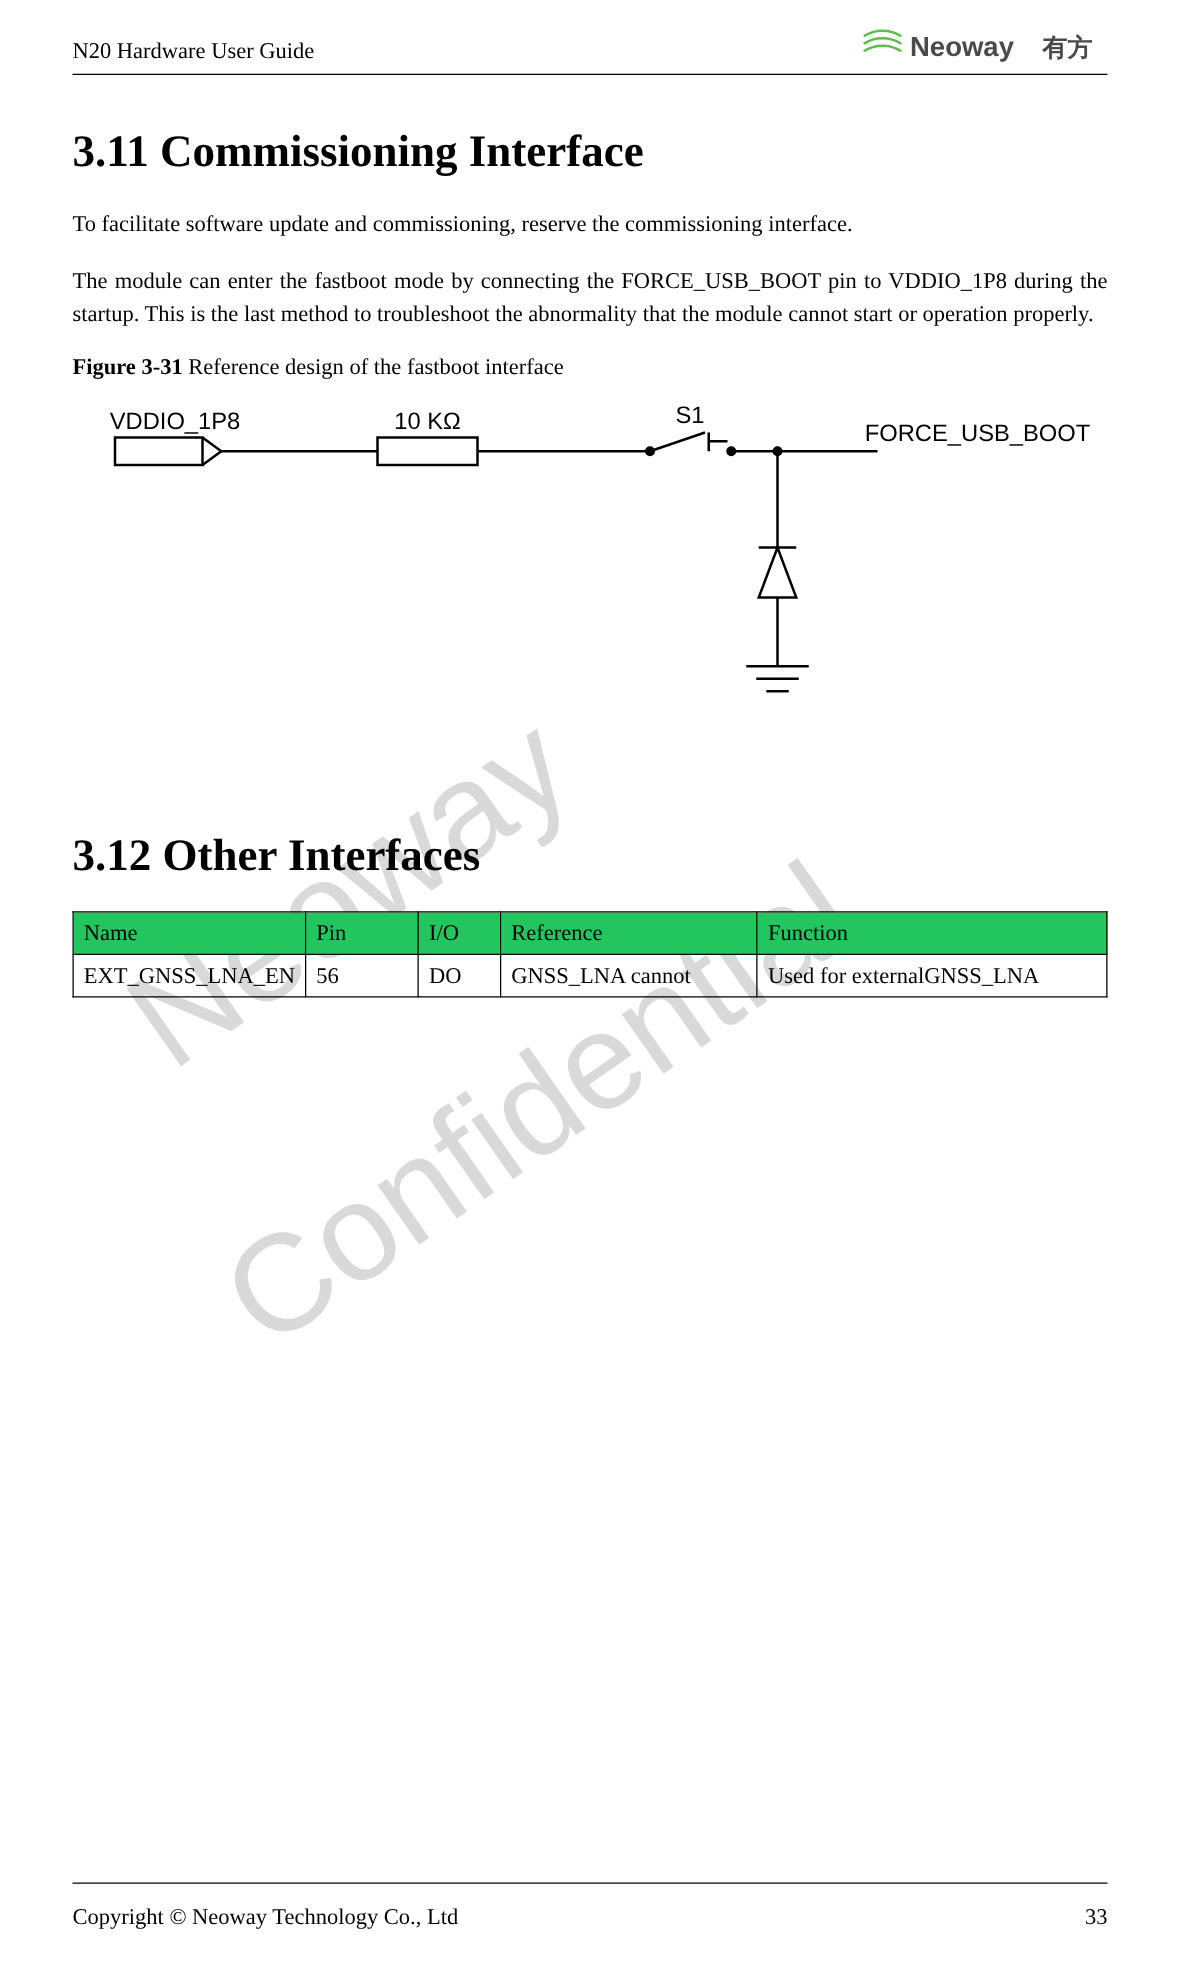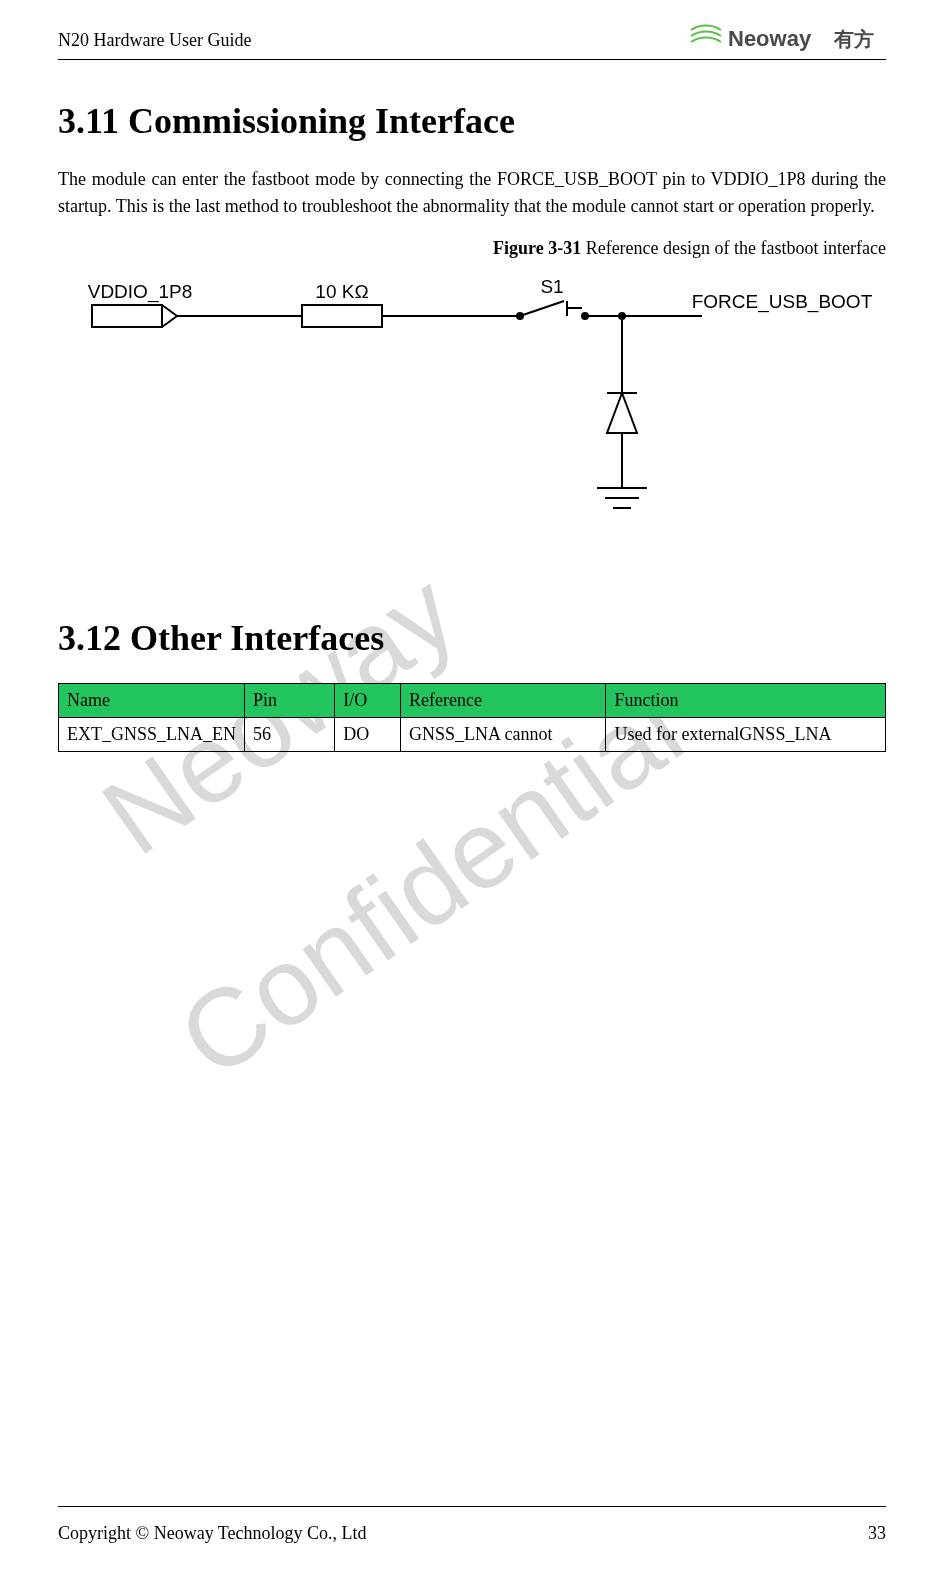--- a/index.html
+++ b/index.html
@@ -36,21 +36,21 @@
     font-weight: bold;
     margin-bottom: 24px;
   }
   .para {
     font-size: 18px;
     line-height: 1.5;
     margin-bottom: 18px;
     text-align: justify;
   }
   .figure-caption {
-    text-align: right;
+    text-align: left;
     font-size: 18px;
     margin-top: 18px;
     margin-bottom: 14px;
   }
   .fig-bold { font-weight: bold; }
   .diagram {
     text-align: center;
     margin-bottom: 70px;
   }
   .table {
@@ -113,20 +113,21 @@
             <path d="M5 18 C 14 12, 26 12, 35 18"></path>
           </g>
           <text x="42" y="22" font-family="Arial" font-size="22" fill="#4a4a4a" font-weight="bold">Neoway</text>
           <text x="148" y="22" font-family="Arial" font-size="20" fill="#4a4a4a" font-weight="bold">有方</text>
         </svg>
       </span>
     </div>
 
     <h2 class="section-heading">3.11  Commissioning Interface</h2>
 
+    <p class="para">To facilitate software update and commissioning, reserve the commissioning interface.</p>
 
     <p class="para">The module can enter the fastboot mode by connecting the FORCE_USB_BOOT pin to VDDIO_1P8 during the startup. This is the last method to troubleshoot the abnormality that the module cannot start or operation properly.</p>
 
     <p class="figure-caption">
       <span class="fig-bold">Figure 3-31</span><span> Reference design of the fastboot interface</span>
     </p>
 
     <div class="diagram">
       <svg width="820" height="270" viewBox="0 0 820 270">
 

